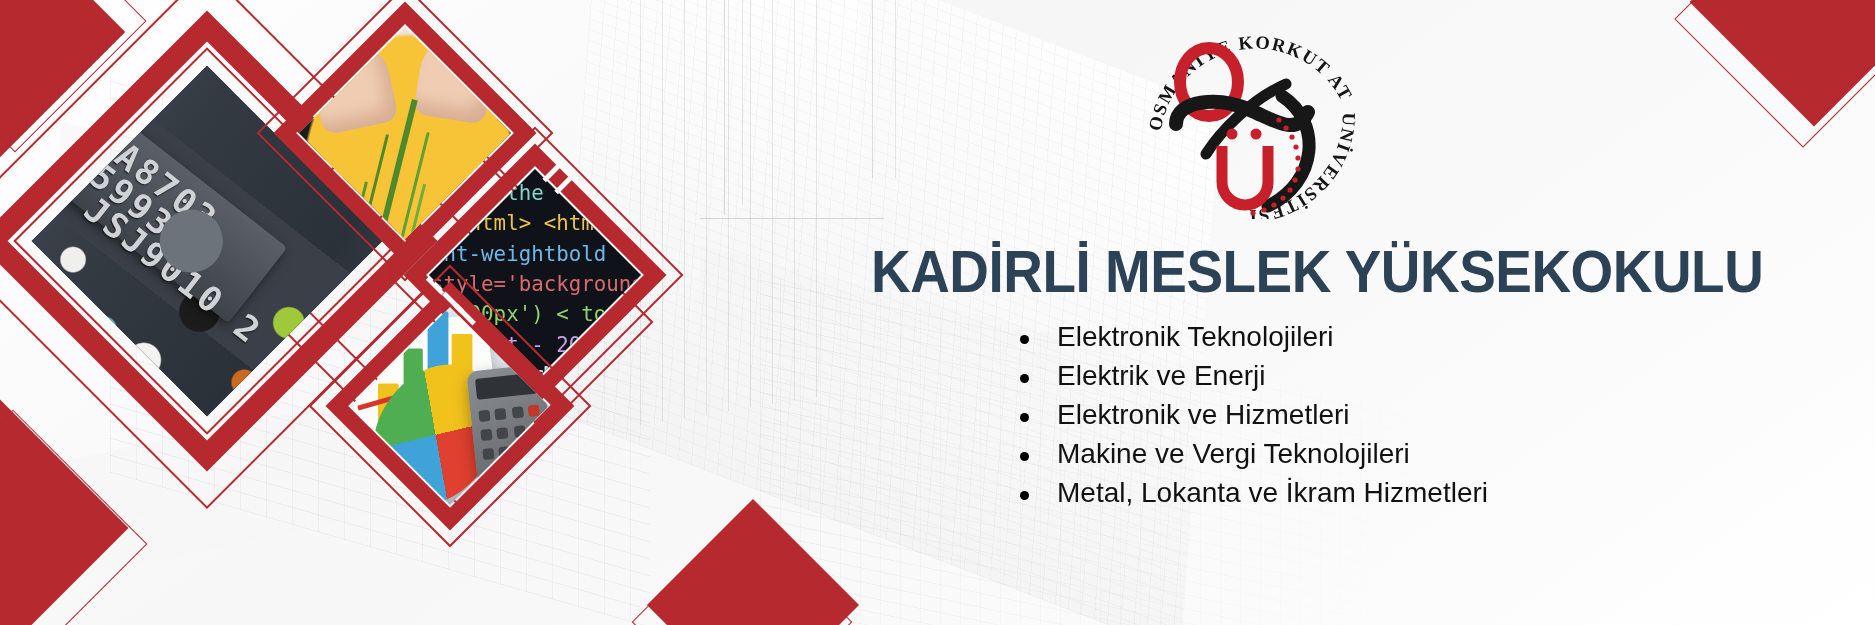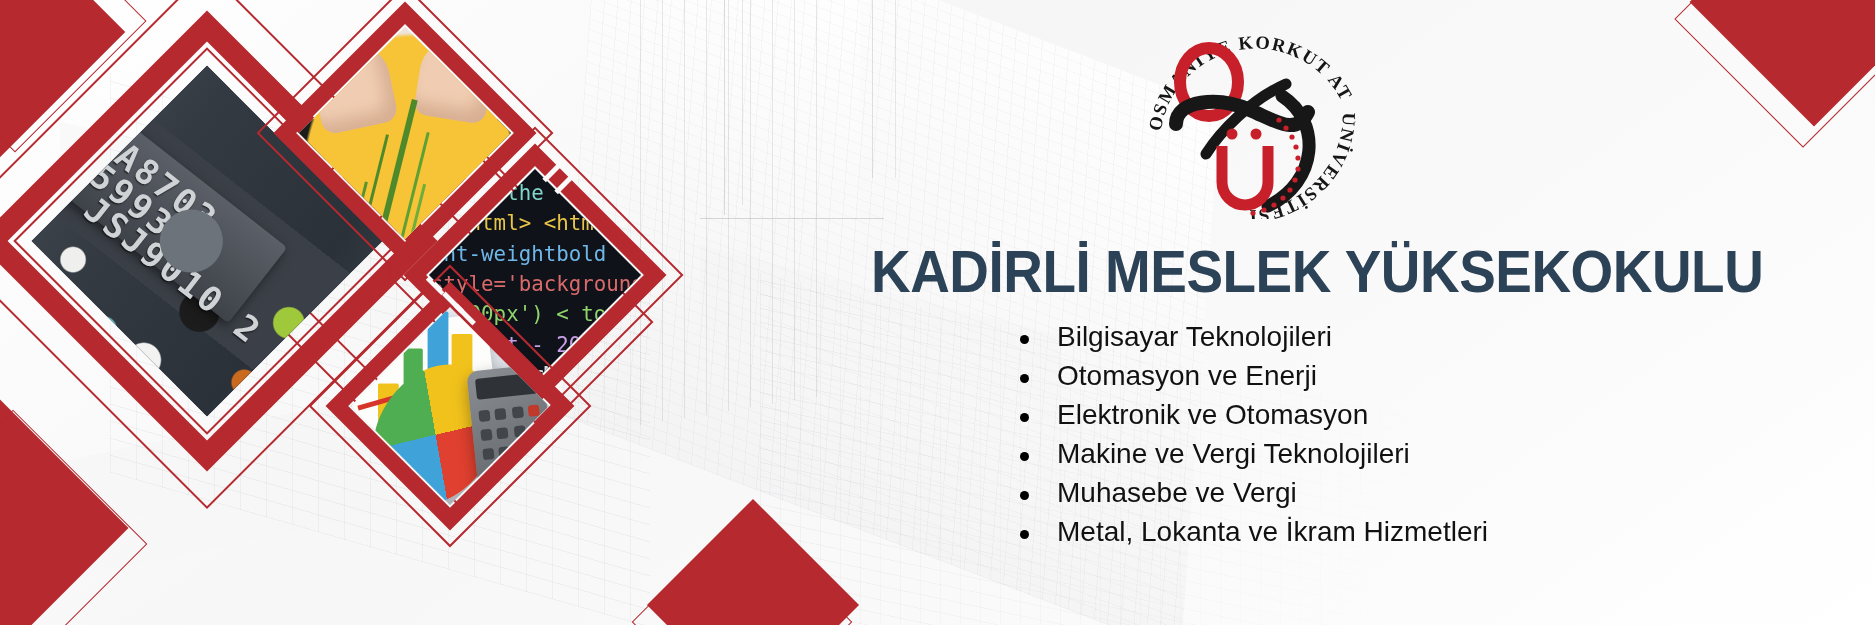--- a/index.html
+++ b/index.html
@@ -411,21 +411,20 @@
           <circle cx="128" cy="201" r="2.6"></circle>
         <circle cx="118" cy="206" r="2.6"></circle>
           <circle cx="107" cy="209" r="2.6"></circle>
       </g>
     </svg>
   </div>
 
   <div class="title">KADİRLİ MESLEK YÜKSEKOKULU</div>
 
   <ul class="programs">
-    <li>Bilgisayar Teknolojileri</li>
-    <li>Otomasyon ve Enerji</li>
-    <li>Elektronik ve Otomasyon</li>
+    <li>Elektronik Teknolojileri</li>
+    <li>Elektrik ve Enerji</li>
+    <li>Elektronik ve Hizmetleri</li>
     <li>Makine ve Vergi Teknolojileri</li>
-    <li>Muhasebe ve Vergi</li>
     <li>Metal, Lokanta ve İkram Hizmetleri</li>
   </ul>
 
 </div>
 
 </body></html>

